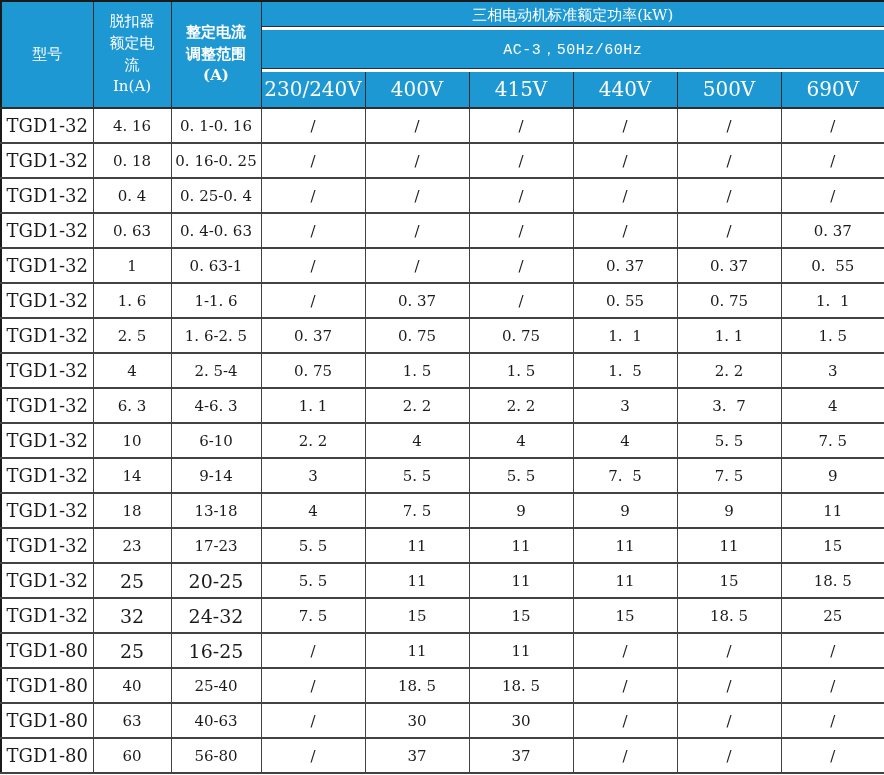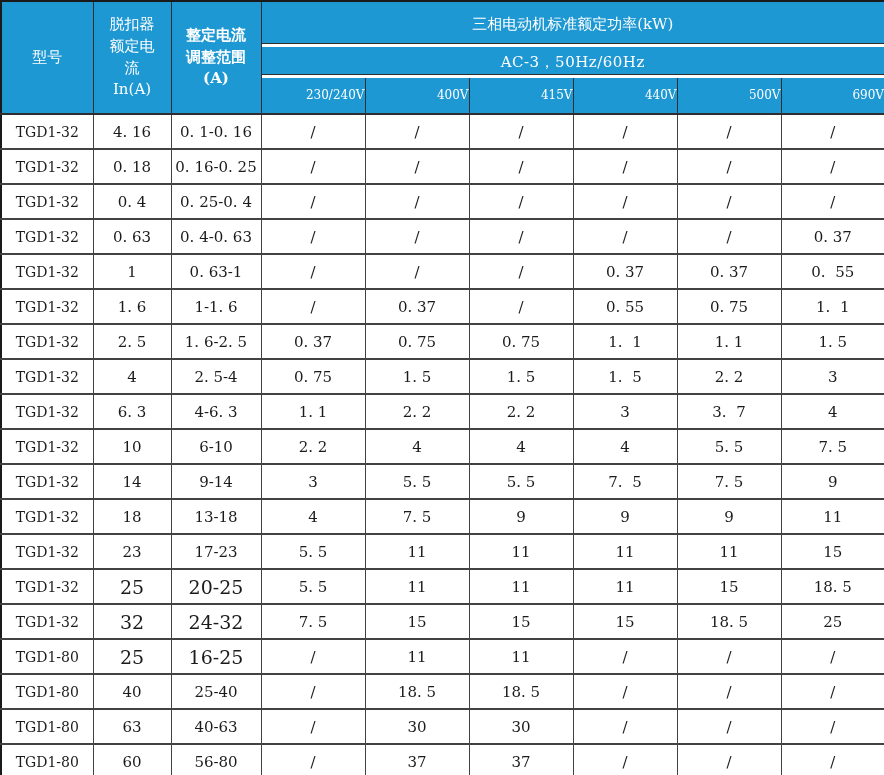--- a/index.html
+++ b/index.html
@@ -28,50 +28,50 @@
     font-weight: normal;
     text-align: center;
     vertical-align: middle;
     border: 1px solid #2e2e2e;
     font-size: 15px;
     line-height: 1.45;
   }
   th.hdr-power {
     border-bottom: 0;
     box-shadow: inset 0 -3px 0 #ffffff, inset 0 -4px 0 #2e2e2e;
-    height: 46px;
+    height: 29px;
   }
   th.hdr-ac {
     border-top: 0; border-bottom: 0;
     box-shadow: inset 0 -3px 0 #ffffff, inset 0 -4px 0 #2e2e2e;
-    height: 31px;
+    height: 42px;
     letter-spacing: 0.5px;
+    font-family: Liberation Mono, monospace;
   }
   th.hdr-volt {
     border-top: 0;
     border-bottom: 2px solid #2e2e2e;
     height: 36px;
-    font-size: 12px;
-    text-align: right;
+    font-size: 20px;
   }
   th.hdr-span { border-bottom: 2px solid #2e2e2e; }
   .wrap-52 { max-width: 54px; margin: 0 auto; }
   .wrap-64 { max-width: 64px; margin: 0 auto; font-weight: bold; }
 
   td {
     border: 1px solid #424242;
     border-top-width: 2px;
     border-bottom-width: 2px;
     text-align: center;
     vertical-align: middle;
     font-size: 15px;
     white-space: pre;
     height: 35px;
   }
-  td.model { font-size: 14px; }
+  td.model { font-size: 18px; }
   
   tbody tr:nth-child(14) td:nth-child(2), tbody tr:nth-child(14) td:nth-child(3),
   tbody tr:nth-child(15) td:nth-child(2), tbody tr:nth-child(15) td:nth-child(3),
   tbody tr:nth-child(16) td:nth-child(2), tbody tr:nth-child(16) td:nth-child(3) {
     font-size: 19px;
   }
 </style>
 </head>
 <body>
 

